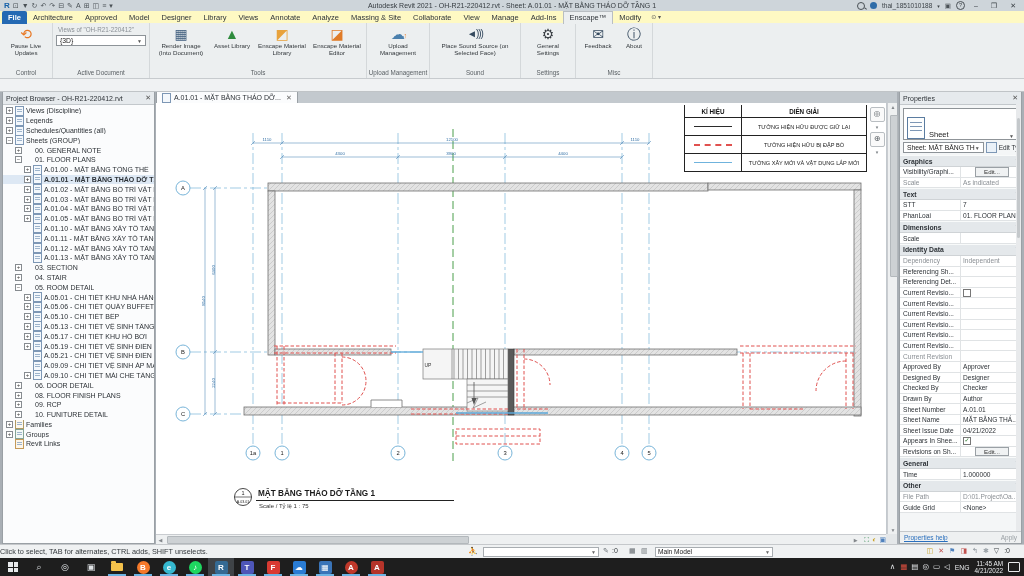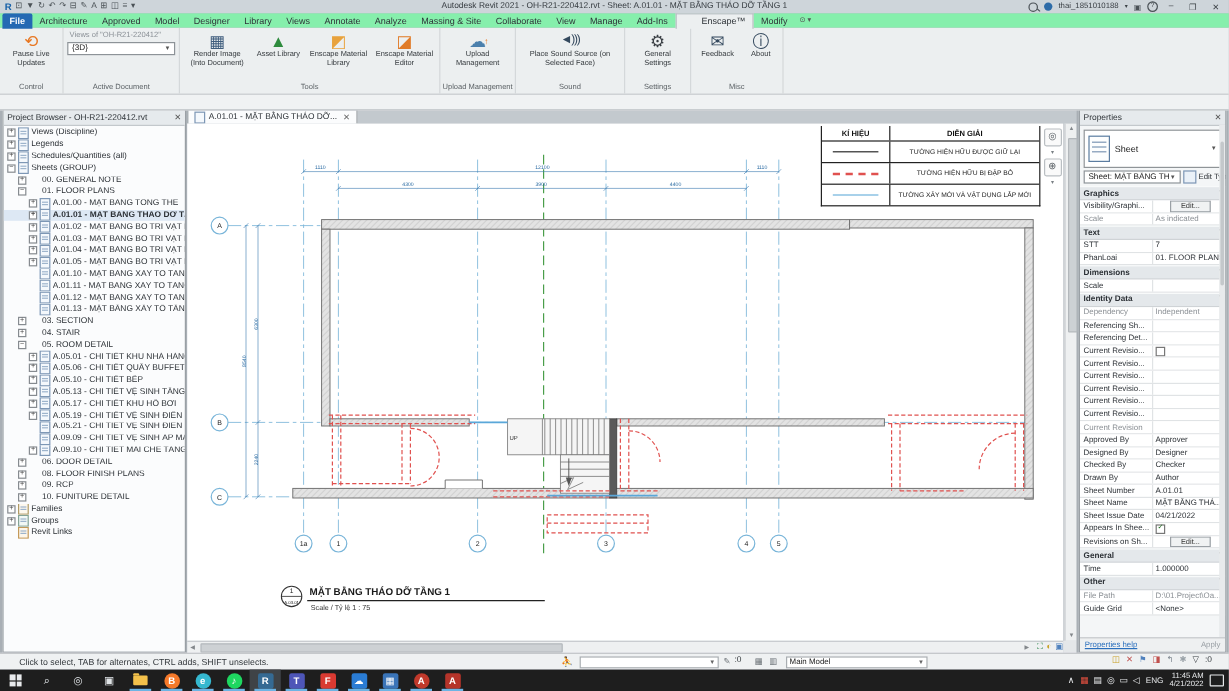--- a/index.html
+++ b/index.html
@@ -12,25 +12,25 @@
   .qat{display:flex;gap:3px;padding-left:4px;align-items:center}
   .qat span{font-size:7px;line-height:7px;color:#4a5156}
   .qat .rlogo{color:#1560a8;font-weight:bold;font-size:8px}
   .tb-title{position:absolute;left:0;right:0;text-align:center;font-size:7px;color:#343a3f;pointer-events:none}
   .tb-right{margin-left:auto;display:flex;align-items:center;gap:5px;padding-right:4px;z-index:2;font-size:6.5px}
   .glass{width:6px;height:6px;border:1.2px solid #4a5156;border-radius:50%;position:relative;display:inline-block}
   .glass::after{content:'';position:absolute;width:3px;height:1.2px;background:#4a5156;right:-3px;bottom:-1px;transform:rotate(40deg)}
   .avatar-dot{width:7px;height:7px;border-radius:50%;background:#2e6ca8;display:inline-block}
   .winbtn{font-size:7px;color:#3c4247;padding:0 4px}
   
-  .tabrow{position:absolute;left:0;top:11px;width:1024px;height:12px;background:#86efac;
+  .tabrow{position:absolute;left:0;top:11px;width:1024px;height:12px;background:#fef9c3;
           display:flex;align-items:flex-start;font-size:7.5px;color:#2e3338;z-index:29}
   .tab{padding:2px 6px 2px 6px;white-space:nowrap}
   .tab.file{background:#2469b3;color:#fff;border-radius:2px 2px 0 0;margin-left:2px;font-weight:bold}
-  .tab.active{background:#eceff0;border:1px solid #b9bec2;border-bottom:none;padding:1px 6px 2px 21px}
+  .tab.active{background:#eceff0;border:1px solid #b9bec2;border-bottom:none;padding:1px 6px 2px 6px}
   .tab-extra{font-size:6px;color:#555;padding:2px 4px}
   
   .ribbon{position:absolute;left:0;top:23px;width:1024px;height:55px;background:#eceff0;
           border-bottom:1px solid #c7cbce;display:flex;z-index:28}
   .rgroup{display:flex;flex-direction:column;border-right:1px solid #d4d8da;position:relative}
   .rg-body{flex:1;display:flex;align-items:flex-start;padding:2px 3px 0 3px;gap:2px}
   .rg-label{height:10px;font-size:6.3px;color:#5c6266;text-align:center;line-height:10px;white-space:nowrap}
   .bigbtn{display:flex;flex-direction:column;align-items:center;text-align:center;
           font-size:6.2px;line-height:6.8px;color:#33383c;padding:1px 2px}
   .bigbtn .ico{font-size:14px;line-height:16px;height:17px}
@@ -105,21 +105,21 @@
   .scorner{position:absolute;right:0;bottom:0;width:11px;height:10px;background:#e4e7e9}
   .sarrow{font-size:5px;color:#83878b;width:9px;text-align:center;flex:none}
   .hthumb{height:6px;background:#cdd1d4;border:1px solid #b3b8bc;width:300px;margin-left:2px;border-radius:1px}
   .vthumb{position:absolute;left:2px;top:12px;width:6px;height:160px;background:#cdd1d4;border:1px solid #b3b8bc;border-radius:1px}
   .varrow{position:absolute;left:0;width:10px;text-align:center;font-size:5px;color:#83878b}
   .vcb{display:flex;gap:3px;margin-left:4px;align-items:center}
   .vcb span{font-size:7px;line-height:8px}
   
   .props{position:absolute;left:899px;top:91px;width:123px;height:453px;background:#f4f6f7;
          border:1px solid #9aa0a5;box-sizing:border-box;overflow:hidden}
-  .typesel{margin:3px 3px 2px 3px;height:30px;background:#fff;border:1px solid #8f9498;display:flex;align-items:center;padding:0 3px;gap:4px}
+  .typesel{margin:3px 3px 2px 3px;height:30px;background:#fff;border:1px solid #8f9498;display:flex;align-items:flex-end;padding:0 3px;gap:4px}
   .sheet-ico{width:16px;height:20px;border:1px solid #5b7ca0;background:#fdfefe;position:relative;flex:none}
   .sheet-ico::after{content:'';position:absolute;left:2px;right:2px;top:4px;border-top:1px solid #7d97b5;box-shadow:0 4px 0 #7d97b5,0 8px 0 #7d97b5}
   .typesel .tlab{flex:1;font-size:7.5px;color:#222}
   .typesel .arr{font-size:5px;color:#555}
   .instrow{display:flex;align-items:center;gap:2px;margin:0 3px 2px 3px}
   .inst-combo{flex:1;height:11px}
   .et-ico{width:9px;height:9px;border:1px solid #7d97b5;background:#eaf1f8;flex:none}
   .et-lab{font-size:6.5px;color:#2c3136;white-space:nowrap}
   .psec{height:10px;background:#e4e8eb;border-bottom:1px solid #cfd3d6;border-top:1px solid #f8fafa;
         font-size:6.8px;font-weight:bold;color:#2c3136;display:flex;align-items:center;justify-content:space-between;padding:0 3px}
@@ -131,21 +131,21 @@
   .chk{width:6px;height:6px;border:1px solid #777;background:#fff;display:inline-block;font-size:6px;line-height:5px;color:#1a6e1a;text-align:center}
   .props-bottom{position:absolute;left:0;right:0;bottom:0;height:12px;background:#eef0f1;border-top:1px solid #c5c8cb;
                 display:flex;align-items:center;justify-content:space-between;padding:0 4px;box-sizing:border-box}
   .phelp{font-size:6.5px;color:#2a6fbd;text-decoration:underline}
   .papply{font-size:6.5px;color:#9aa0a5}
   .props .pvscroll{position:absolute;right:0;top:12px;bottom:12px;width:5px;background:#e8eaec}
   .props .pvthumb{position:absolute;right:1px;top:14px;width:3px;height:120px;background:#c4c8cb;border-radius:2px}
   
   .statusbar{position:absolute;left:0;top:544px;width:1024px;height:14px;background:#eff1f2;border-top:1px solid #c5c8cb;
              box-sizing:border-box;font-size:7.3px;color:#33383c;z-index:26}
-  .sb-hint{position:absolute;left:16px;top:2px;white-space:nowrap}
+  .sb-hint{position:absolute;left:0;top:2px;white-space:nowrap}
   .sb-ws{position:absolute;left:468px;top:2px;color:#3e8e5a;font-size:8px;line-height:9px}
   .sb-combo{position:absolute;top:1.5px;height:10px;background:#fff;border:1px solid #a8adb1;display:flex;
             align-items:center;justify-content:space-between;font-size:6.6px;padding:0 2px;box-sizing:border-box;color:#222}
   .sb-combo .arr{font-size:5px;color:#666}
   .sb-mini{position:absolute;top:2px;font-size:7px;color:#6a7075}
   .sb-right{position:absolute;right:14px;top:2px;display:flex;gap:5px;align-items:center}
   .sb-right span{font-size:7px;line-height:8px}
   
   .taskbar{position:absolute;left:0;top:558px;width:1024px;height:18px;background:#1e1e1e;display:flex;align-items:stretch;z-index:40}
   .tb-item{width:26px;display:flex;align-items:center;justify-content:center;position:relative;flex:none}

